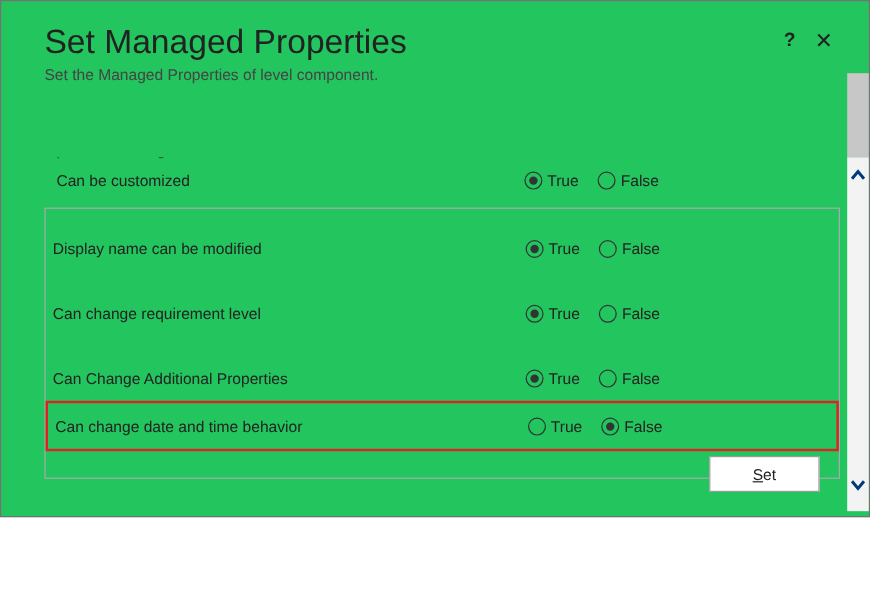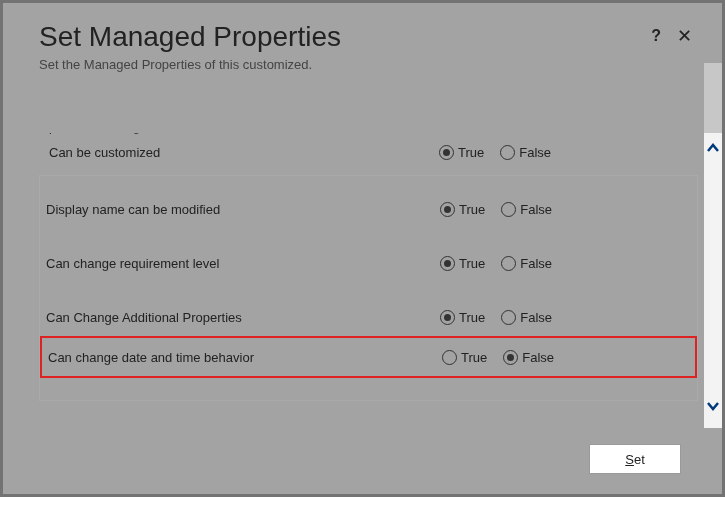--- a/index.html
+++ b/index.html
@@ -1,17 +1,17 @@
 <!DOCTYPE html>
 <html><head>
 <meta charset="utf-8">
 <style>
   * { box-sizing: border-box; margin: 0; padding: 0; }
   html, body { width: 725px; height: 507px; font-family: "Segoe UI", Arial, sans-serif; background: #fff; }
-  .wrap { width: 725px; height: 497px; border: 3px solid #737373; position: relative; background: #a3a3a3; }
+  .wrap { width: 725px; height: 431px; border: 1px solid #737373; position: relative; background: #22c55e; }
   .hdr { padding: 18px 36px 10px 36px; position: relative; }
   .title { font-size: 28px; font-weight: 300; color: #222; }
   .subtitle { font-size: 13px; color: #444; margin-top: 4px; }
   .hdr-ctrl { position: absolute; top: 24px; right: 30px; display: flex; gap: 16px; align-items: center; }
   .help-ic { font-size: 16px; font-weight: 600; color: #222; cursor: pointer; }
   .close-ic { font-size: 18px; font-weight: 400; color: #222; cursor: pointer; line-height: 1; }
   .body { position: absolute; top: 130px; left: 36px; right: 24px; bottom: 70px; }
   .truncated-text { font-size: 13px; color: #333; padding-left: 10px; white-space: nowrap; overflow: hidden; height: 4px; }
   .truncated-text span { position: relative; top: -14px; }
   .row { display: flex; align-items: center; height: 30px; padding-left: 10px; }
@@ -35,21 +35,21 @@
   .btn { width: 92px; height: 30px; border: 1px solid #999; background: #fff; font-size: 13px; color: #222; cursor: pointer; }
   .btn span.u { text-decoration: underline; }
 </style>
 </head>
 <body>
 
 <div class="wrap">
 
   <div class="hdr">
     <div class="title">Set Managed Properties</div>
-    <div class="subtitle">Set the Managed Properties of this customized.</div>
+    <div class="subtitle">Set the Managed Properties of level component.</div>
     <div class="hdr-ctrl">
       <span class="help-ic">?</span>
       <span class="close-ic">✕</span>
     </div>
   </div>
 
   <div class="scroll-rail"></div>
   <div class="scroll-thumb"></div>
   <div class="arrow arrow-up">
     <svg width="14" height="14" viewBox="0 0 14 14">

